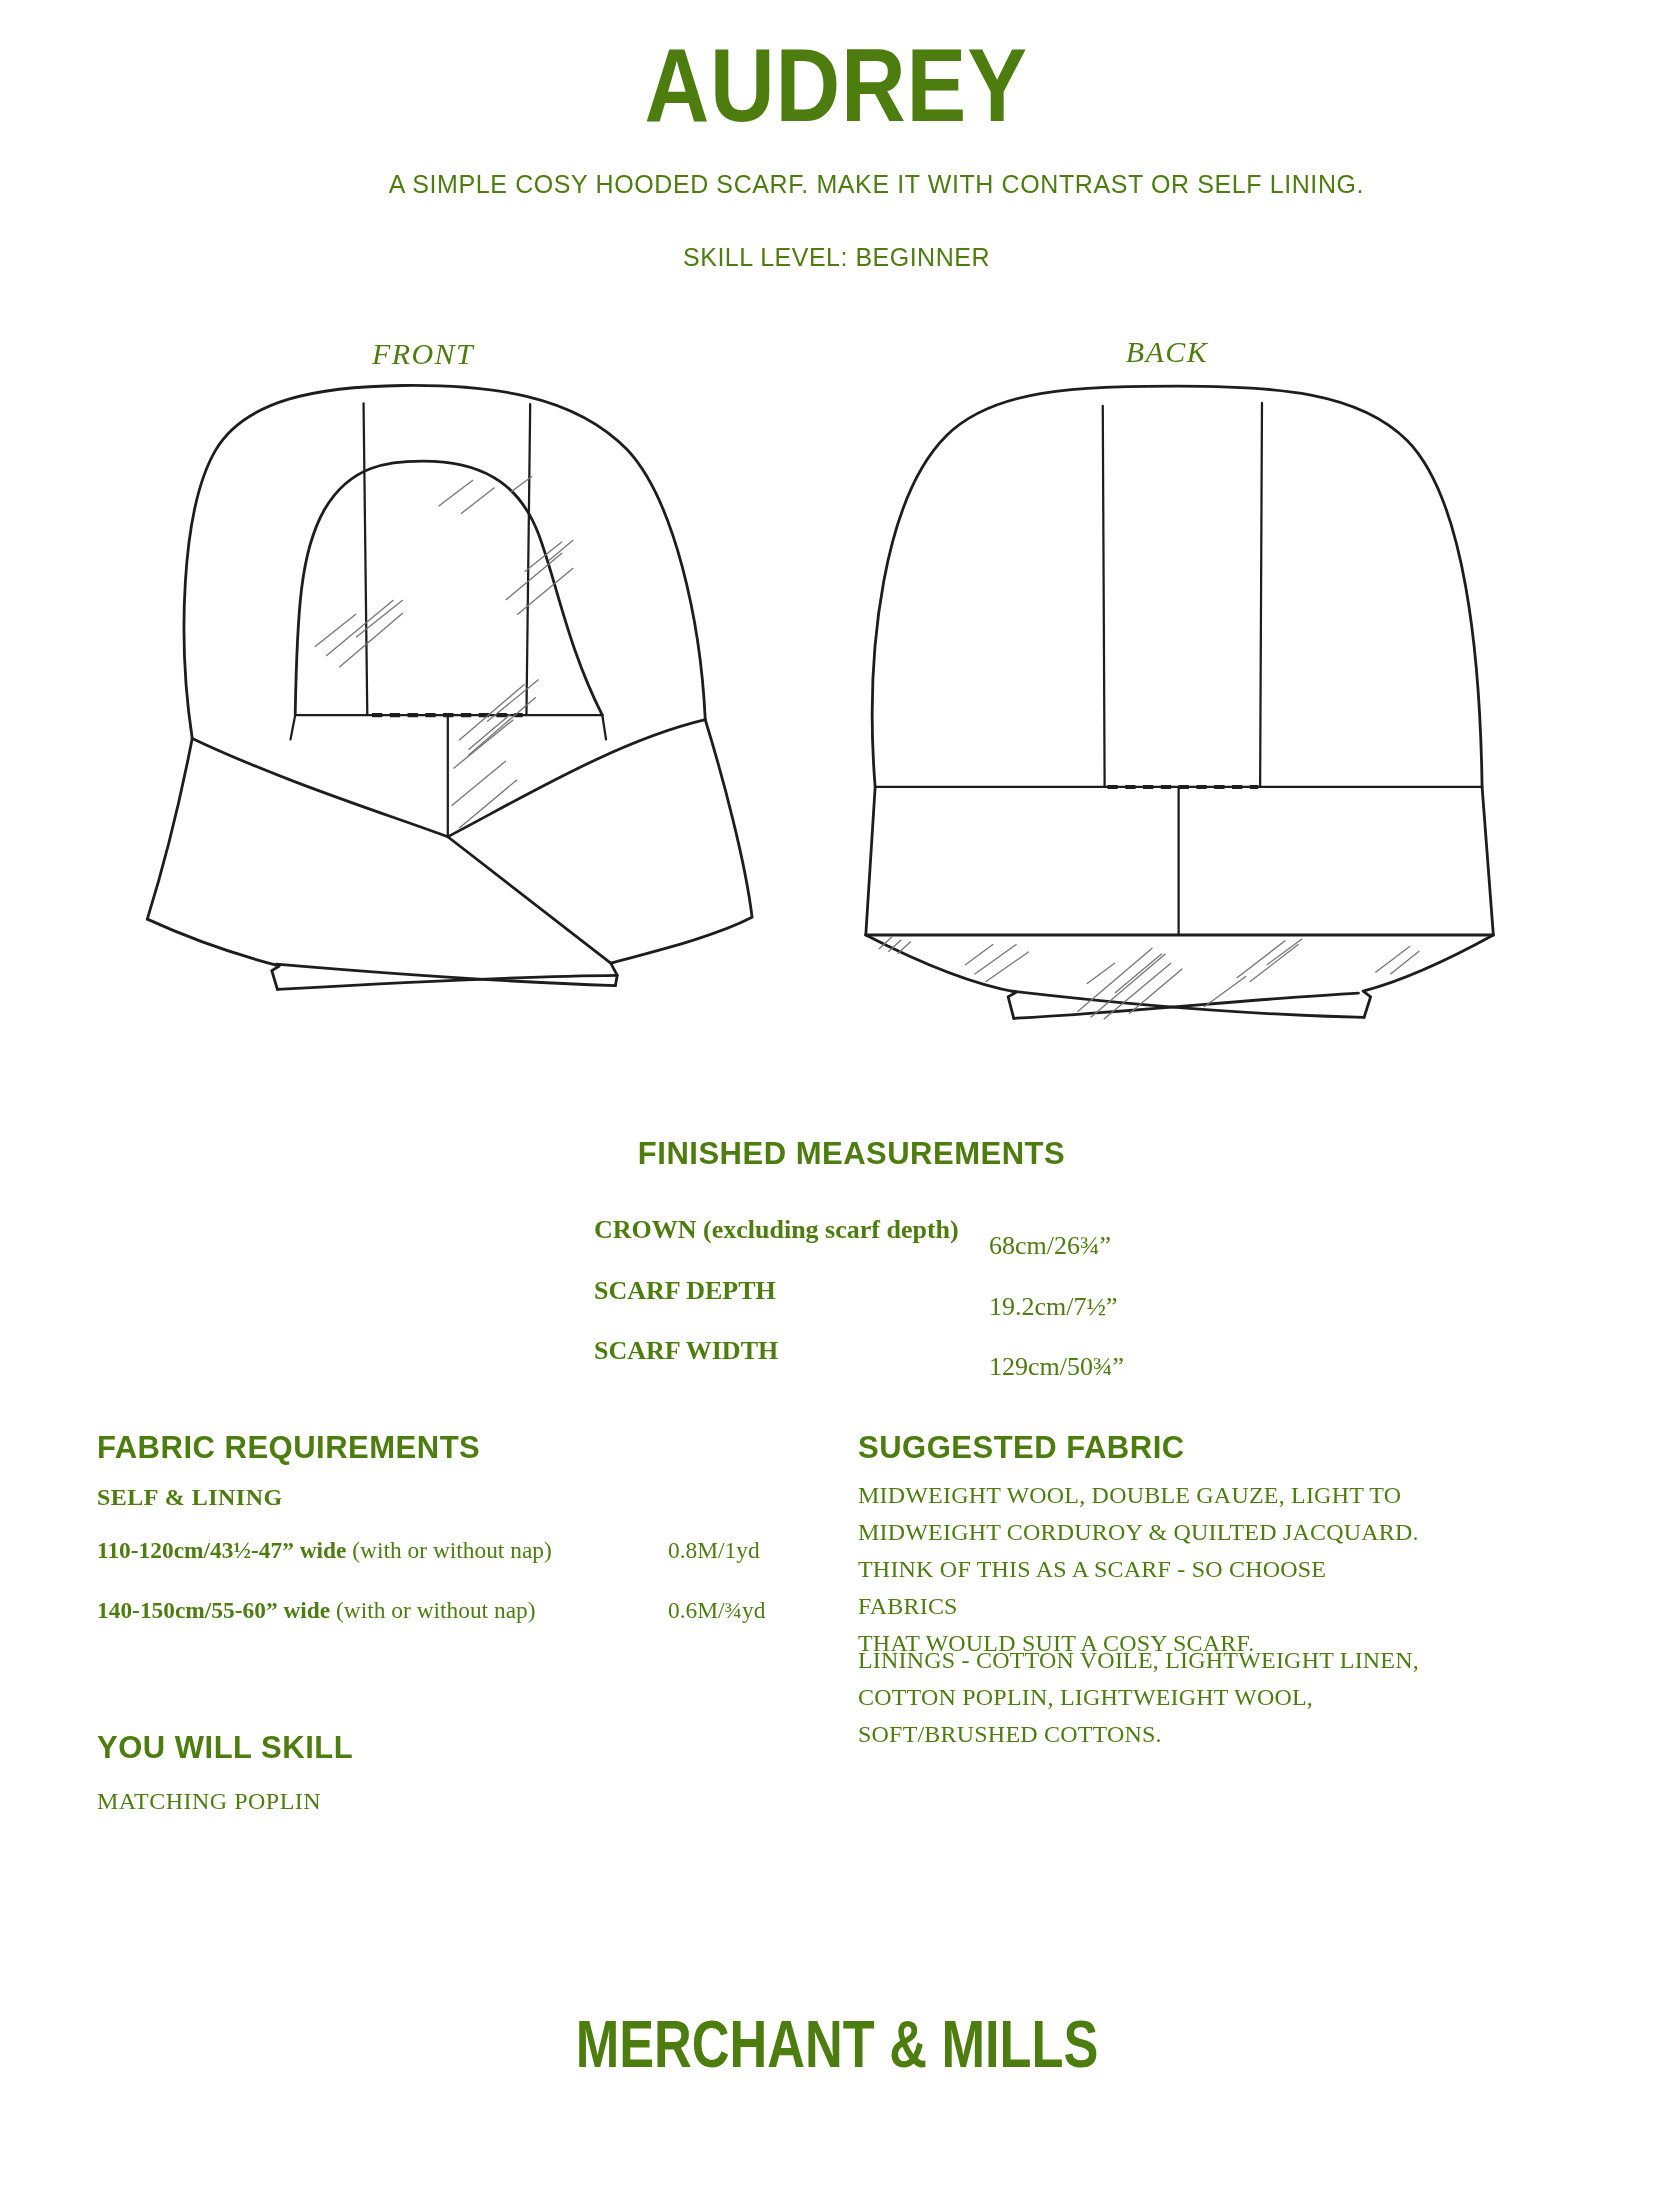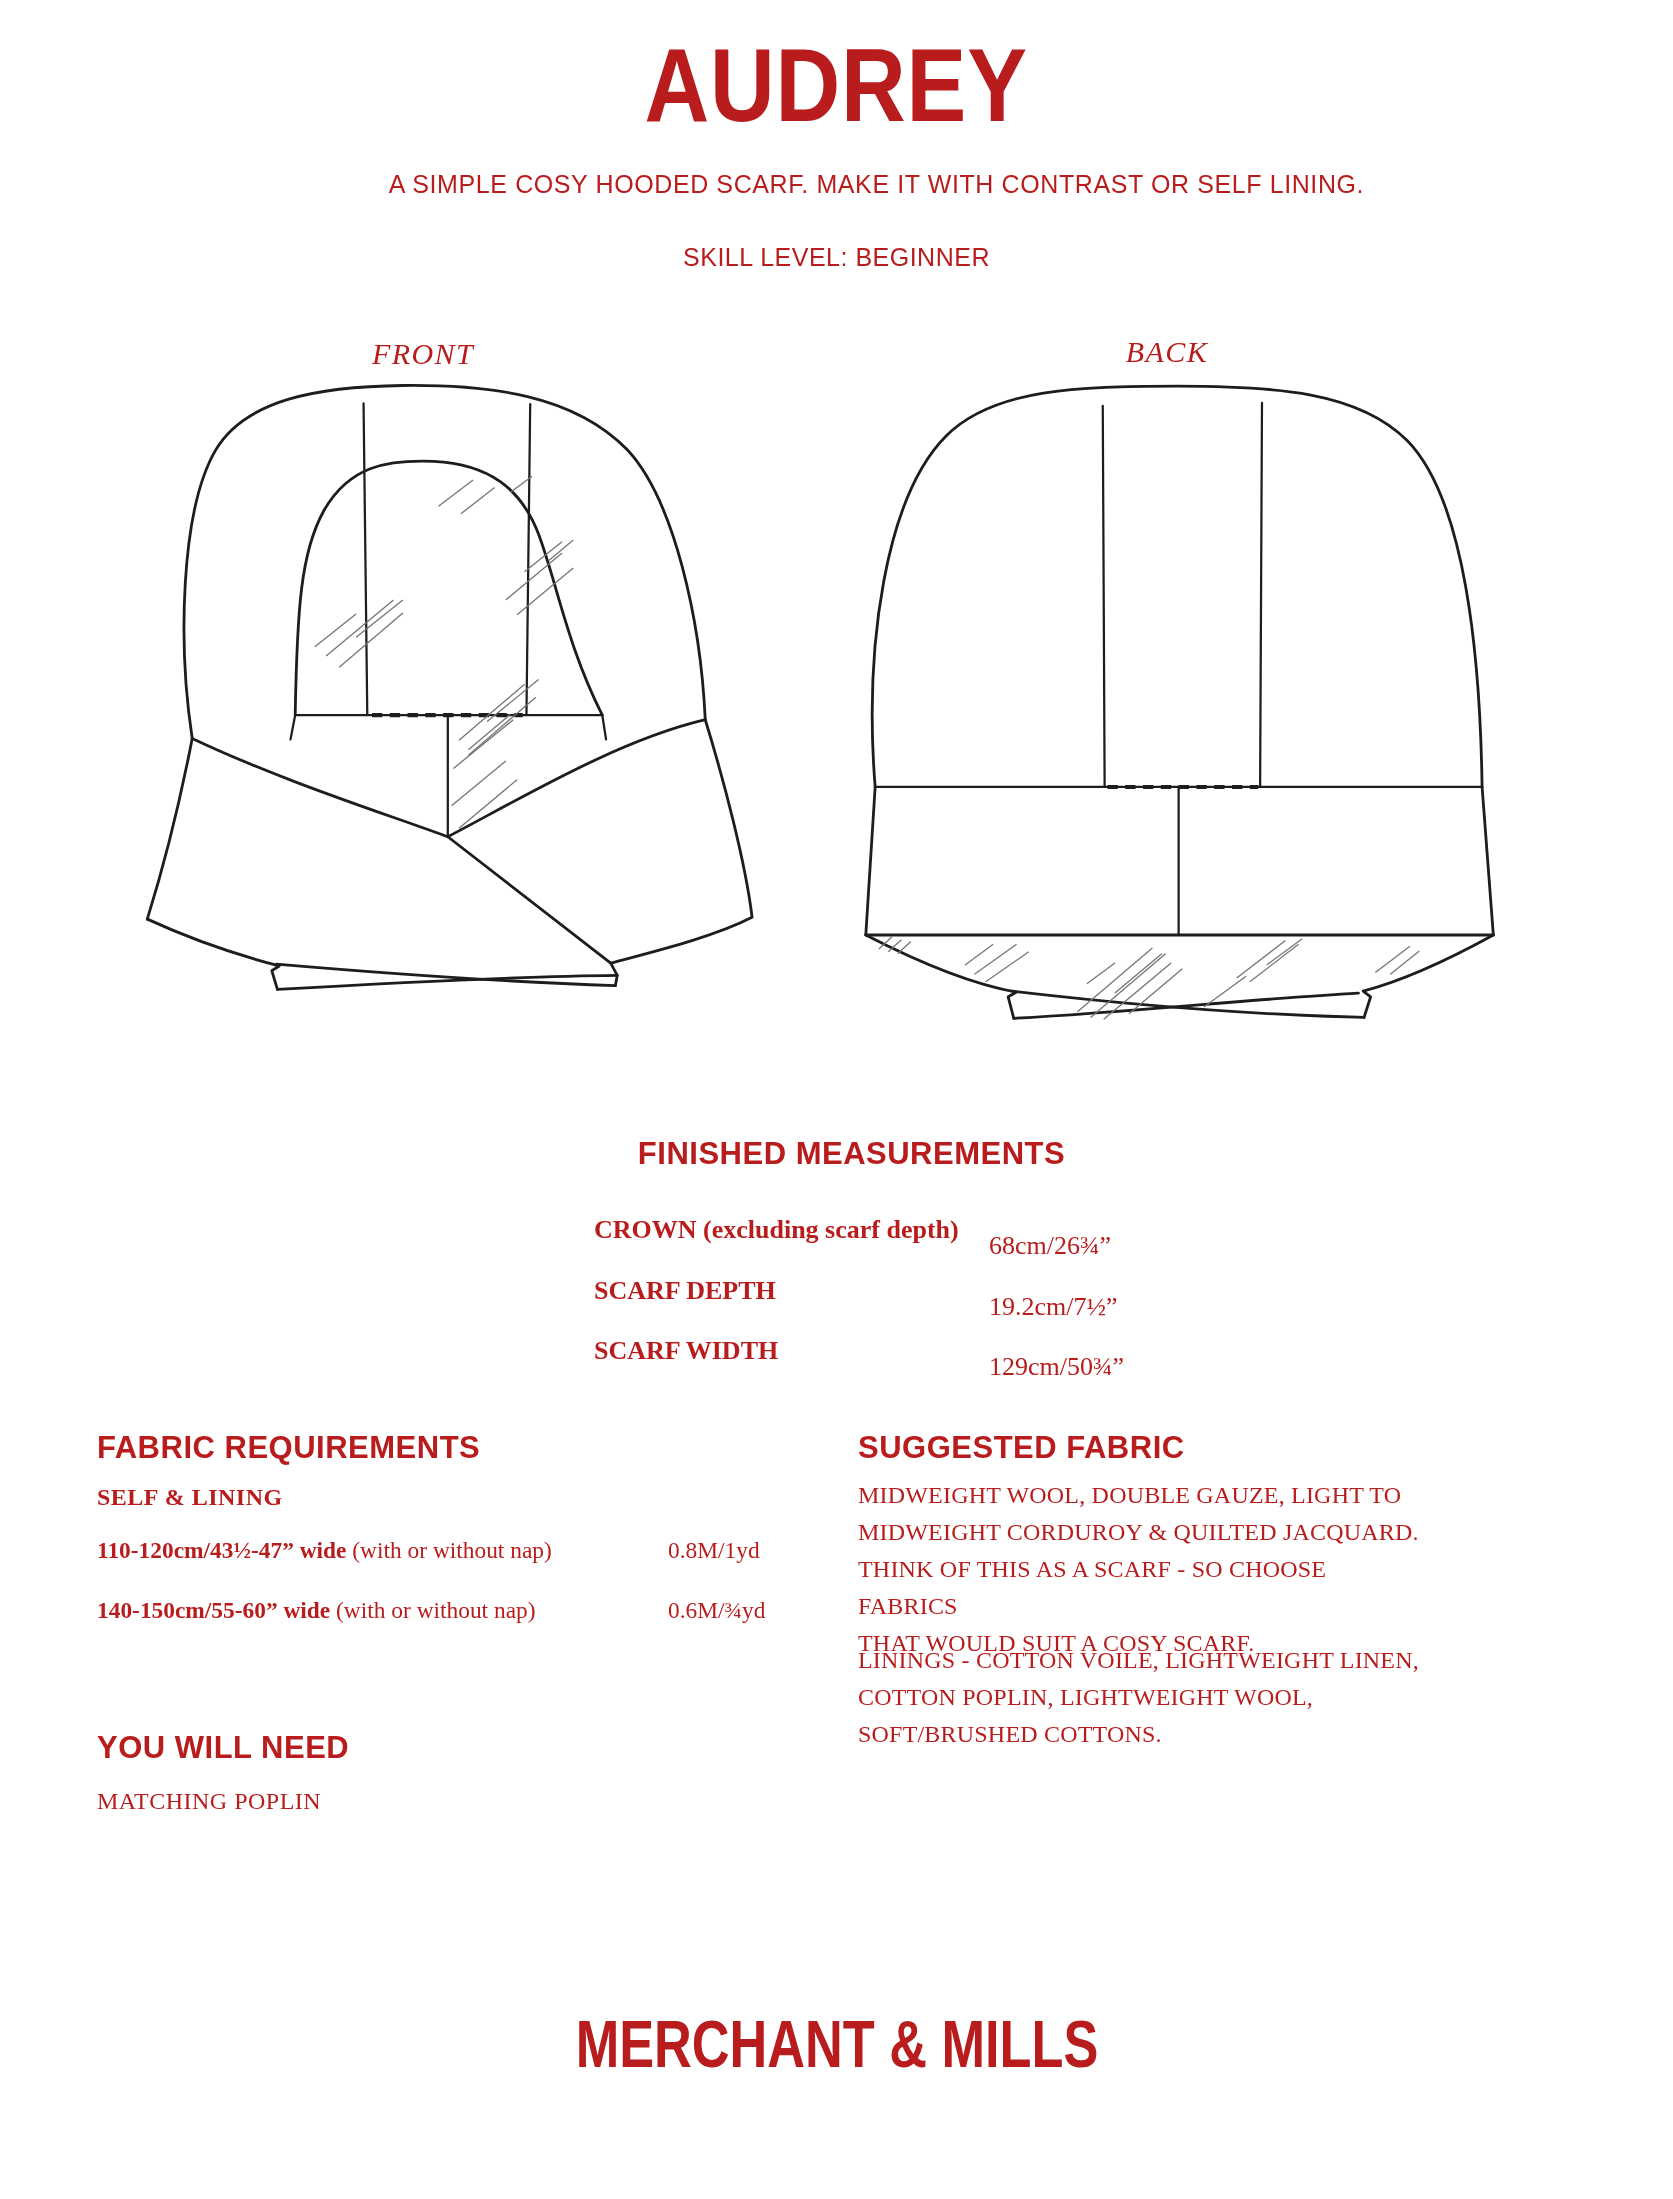--- a/index.html
+++ b/index.html
@@ -1,17 +1,17 @@
 <!DOCTYPE html>
 <html style="font-size:15px"><head>
 <meta charset="utf-8">
 <style>
   html,body{margin:0;padding:0;background:#ffffff;}
   #page{position:relative;width:1673px;height:2200px;background:#ffffff;overflow:hidden;
-        color:#b91c1c;}
+        color:#4d7c0f;}
   .sans{font-family:"Liberation Sans",sans-serif;}
   .serif{font-family:"Liberation Serif",serif;}
   .abs{position:absolute;}
   .center{left:0;width:1673px;text-align:center;}
 
   #title{top:32px;font-size:103px;font-weight:bold;line-height:1.05;}
   #title .inner{display:inline-block;transform:scaleX(.87);transform-origin:center;letter-spacing:0.9px;}
   #subtitle{top:170px;font-size:25px;letter-spacing:0.6px;padding-left:40px;}
   #skill{top:243px;font-size:25px;letter-spacing:0.5px;}
 
@@ -175,21 +175,21 @@
 
   <div class="abs serif fab-row" style="top:1537px;">
     <span class="fab-bold">110-120cm/43½-47” wide</span><span> (with or without nap)</span>
     <span class="fab-amount">0.8M/1yd</span>
   </div>
   <div class="abs serif fab-row" style="top:1597px;">
     <span class="fab-bold">140-150cm/55-60” wide</span><span> (with or without nap)</span>
     <span class="fab-amount">0.6M/¾yd</span>
   </div>
 
-  <div id="ywn-heading" class="abs sans col-head">YOU WILL NEED</div>
+  <div id="ywn-heading" class="abs sans col-head">YOU WILL SKILL</div>
   <div id="ywn-item" class="abs serif">MATCHING POPLIN</div>
 
   <div id="sf-heading" class="abs sans col-head">SUGGESTED FABRIC</div>
   <div id="sf-para1" class="abs serif sf-para">MIDWEIGHT WOOL, DOUBLE GAUZE, LIGHT TO
 MIDWEIGHT CORDUROY &amp; QUILTED JACQUARD.
 THINK OF THIS AS A SCARF - SO CHOOSE FABRICS
 THAT WOULD SUIT A COSY SCARF.</div>
   <div id="sf-para2" class="abs serif sf-para">LININGS  - COTTON VOILE, LIGHTWEIGHT LINEN,
 COTTON POPLIN, LIGHTWEIGHT WOOL,
 SOFT/BRUSHED COTTONS.</div>

